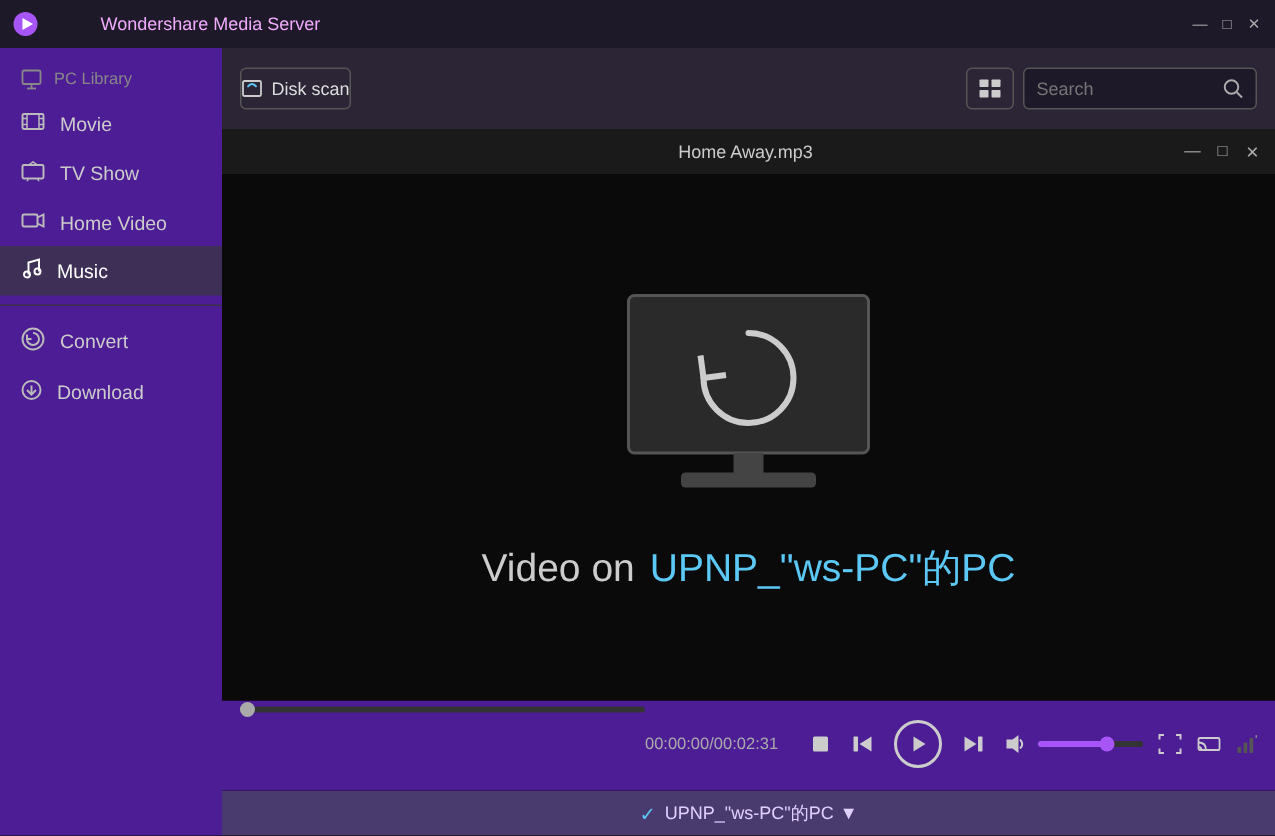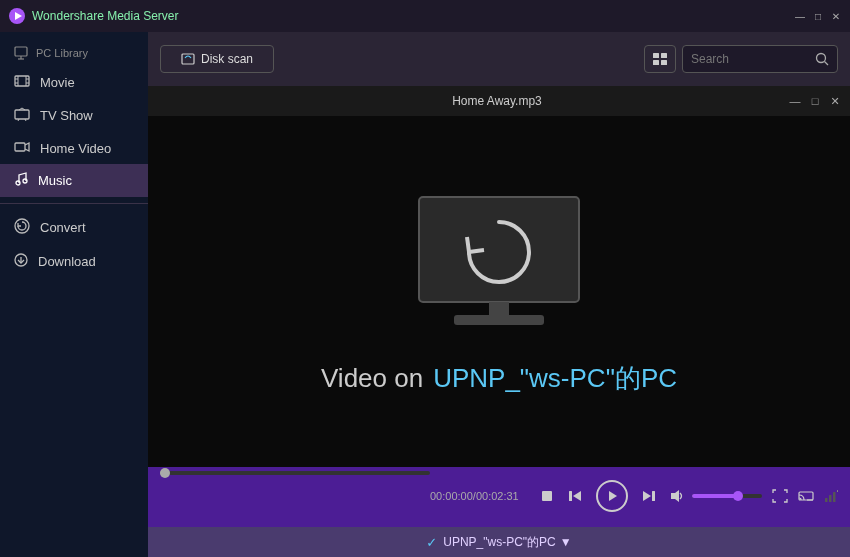--- a/index.html
+++ b/index.html
@@ -26,21 +26,22 @@
       display: flex;
       align-items: center;
       gap: 6px;
     }
     #app-logo {
       width: 18px;
       height: 18px;
     }
     #app-title {
       font-size: 12px;
-      color: #86efac;
+      color: #f0abfc;
+      margin-left: 35px;
     }
     #title-bar-controls {
       display: flex;
       gap: 6px;
     }
     .title-btn {
       width: 12px;
       height: 12px;
       display: flex;
       align-items: center;
@@ -54,21 +55,21 @@
 
     
     #main-layout {
       display: flex;
       height: 525px;
     }
 
     
     #sidebar {
       width: 148px;
-      background: #0f172a;
+      background: #4c1d95;
       display: flex;
       flex-direction: column;
       padding-top: 8px;
     }
     #pc-library-label {
       font-size: 11px;
       color: #888;
       padding: 6px 14px 6px 14px;
       display: flex;
       align-items: center;
@@ -128,21 +129,21 @@
       justify-content: space-between;
     }
     #toolbar-left {
       display: flex;
       gap: 8px;
     }
     .toolbar-btn {
       display: flex;
       align-items: center;
       gap: 6px;
-      padding: 6px 20px;
+      padding: 6px 0;
       border: 1.5px solid #555;
       border-radius: 4px;
       background: transparent;
       color: #ddd;
       font-size: 12px;
       cursor: pointer;
     }
     #toolbar-right {
       display: flex;
       gap: 6px;

